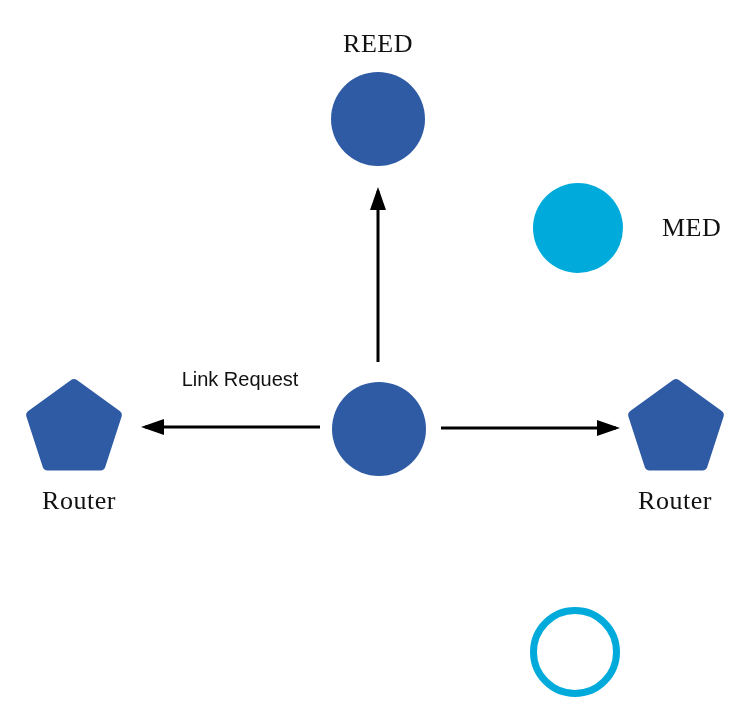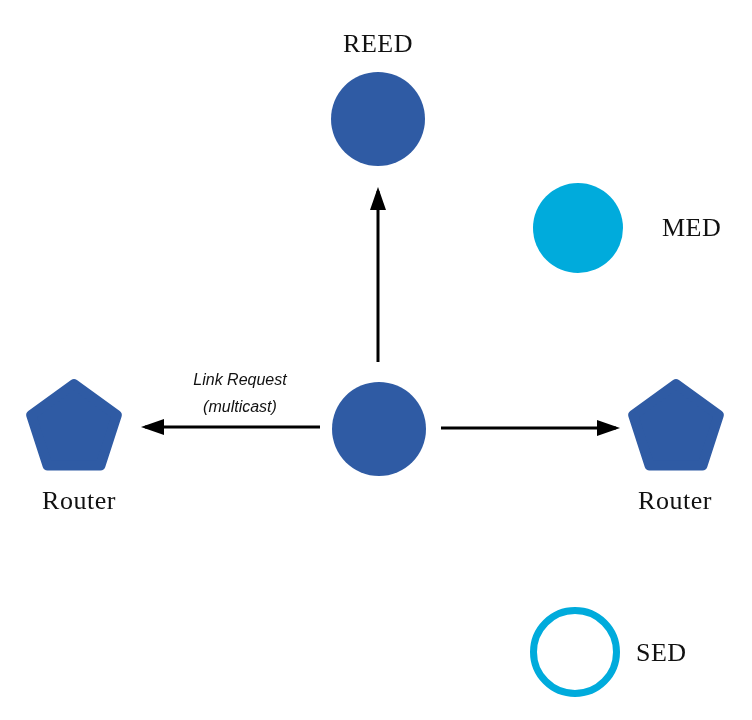--- a/index.html
+++ b/index.html
@@ -30,23 +30,22 @@
     font-family: Liberation Serif, serif;
   }
   .centered {
     transform: translateX(-50%);
   }
   .annotation {
     position: absolute;
     left: 240px;
     top: 366px;
     transform: translateX(-50%);
-    font-size: 16px;
+    font-size: 20px;
     line-height: 27px;
-    font-style: italic;
     color: #111111;
     text-align: center;
     white-space: nowrap;
   }
 </style>
 </head>
 <body>
 
 <div id="stage">
 
@@ -75,20 +74,18 @@
   </svg>
 
   <div class="node-label centered" style="left:378px; top:25px;">REED</div>
 
   <div class="node-label" style="left:634px; top:209px;margin-left:28px;">MED</div>
 
   <div class="node-label centered" style="left:79px; top:482px;">Router</div>
 
   <div class="node-label centered" style="left:675px; top:482px;">Router</div>
 
-  <div class="node-label" style="left:636px; top:634px;">SED</div>
 
   <div class="annotation">
     <div>Link Request</div>
-    <div>(multicast)</div>
   </div>
 
 </div>
 
 </body></html>

